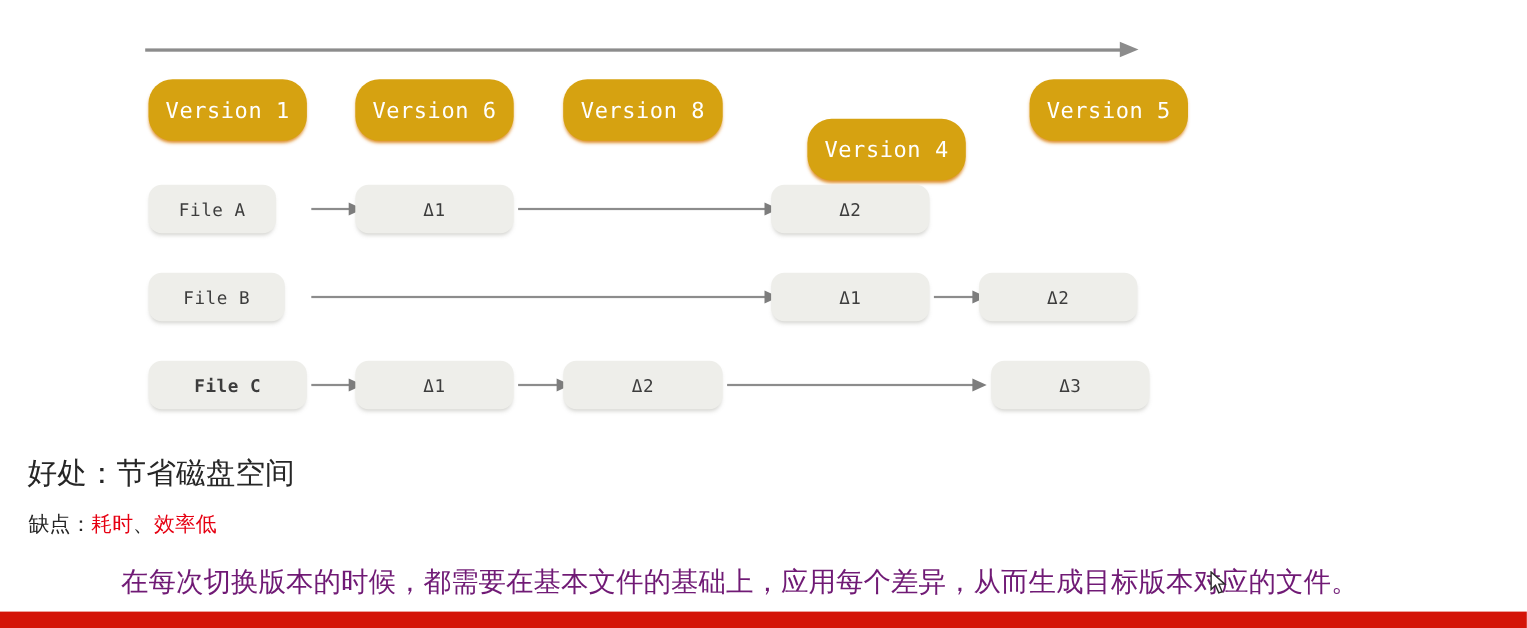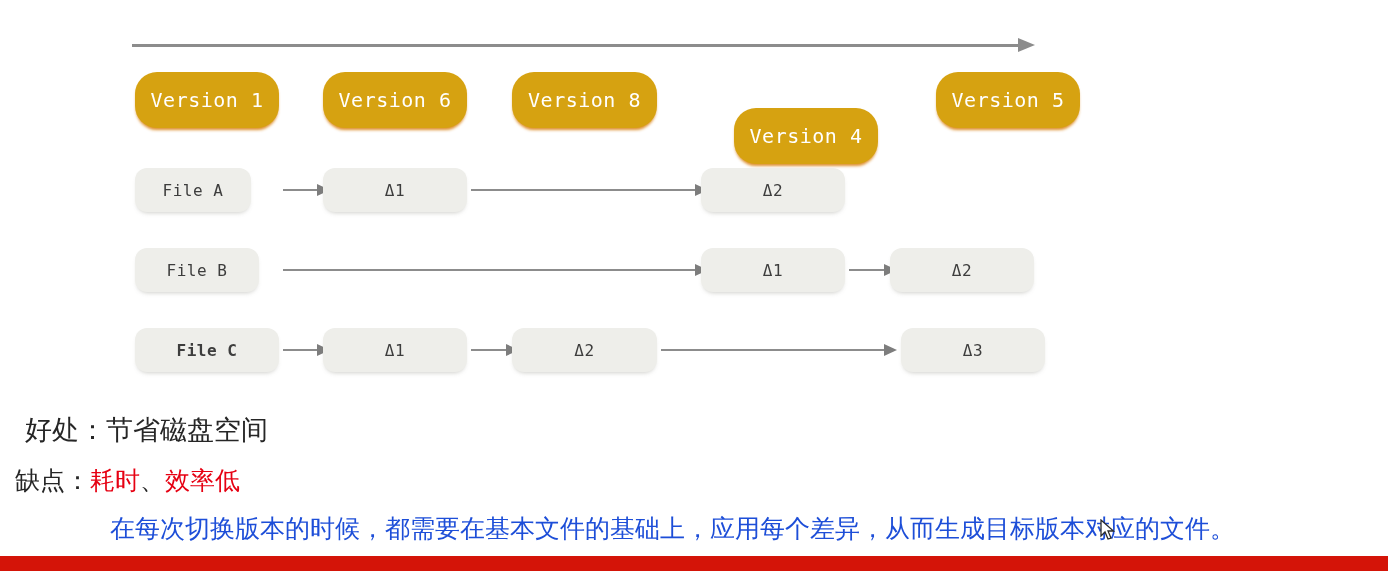--- a/index.html
+++ b/index.html
@@ -111,31 +111,31 @@
     color: #262626;
     white-space: nowrap;
     text-align: center;
   }
   #caption-pros {
     left: 25px;
     top: 412px;
     font-size: 27px;
   }
   #caption-cons {
-    left: 15px;
+    left: 26px;
     top: 464px;
-    font-size: 25px;
+    font-size: 19px;
   }
   .cons-highlight { color: #e60012; }
   .cons-sep { color: #262626; }
   #caption-detail {
     left: 110px;
     top: 512px;
     font-size: 25px;
-    color: #1d4ed8;
+    color: #701a75;
   }
 
   
   #cursor {
     position: absolute;
     left: 1100px;
     top: 519px;
     width: 16px;
     height: 22px;
     pointer-events: none;

